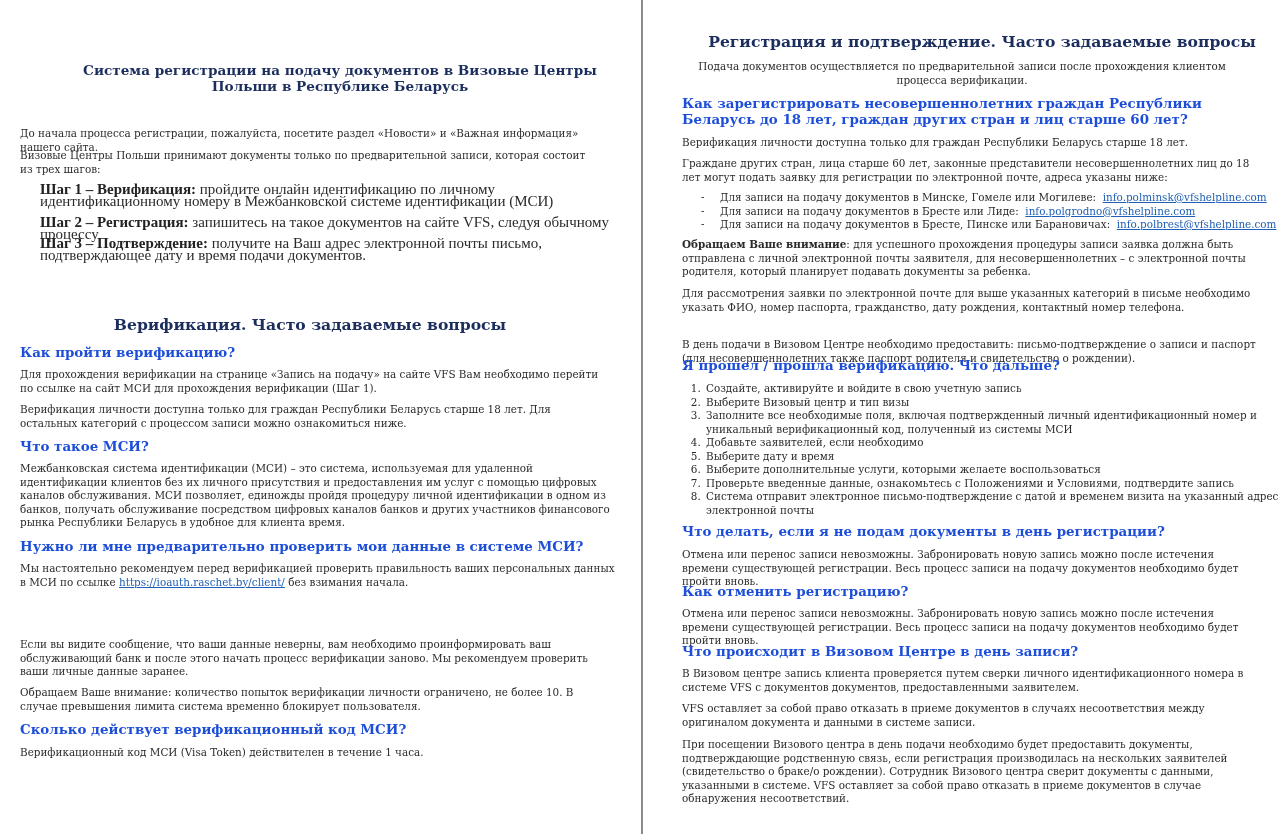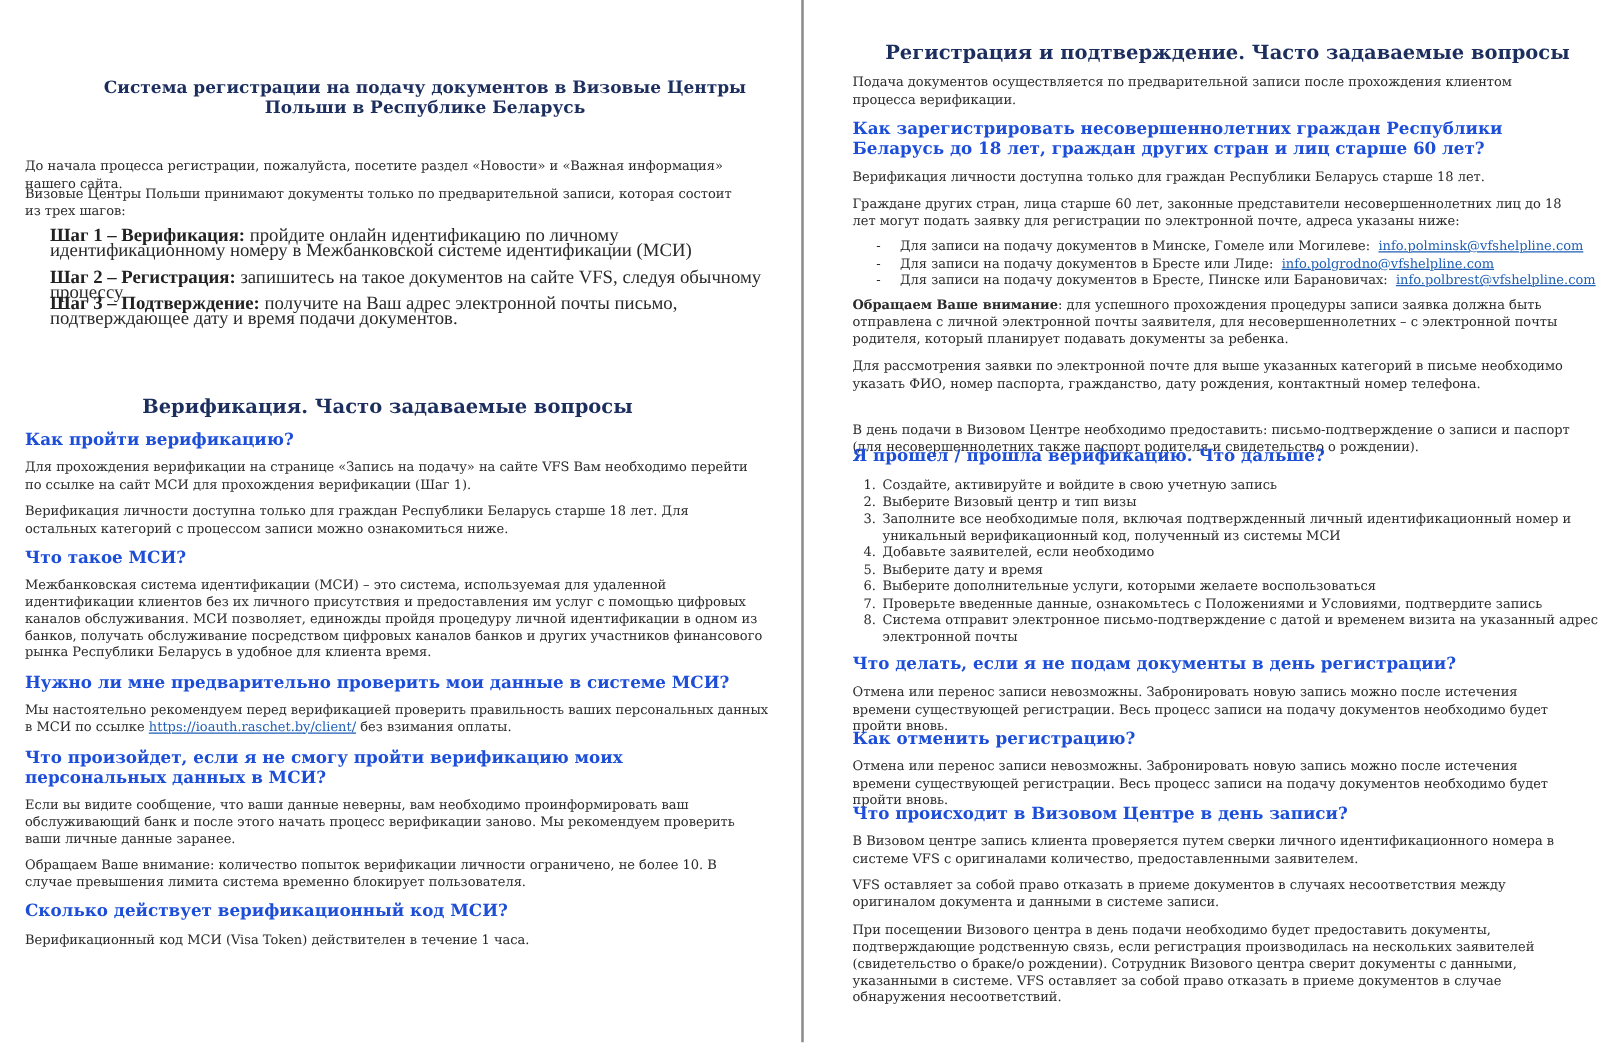--- a/index.html
+++ b/index.html
@@ -56,36 +56,35 @@
 
   <h3 class="abs" style="left:20px;top:315px;">Как пройти верификацию?</h3>
   <p class="abs" style="left:20px;width:590px;top:339px;">Для прохождения верификации на странице «Запись на подачу» на сайте VFS Вам необходимо перейти по ссылке на сайт МСИ для прохождения верификации (Шаг 1).</p>
   <p class="abs" style="left:20px;width:560px;top:374px;">Верификация личности доступна только для граждан Республики Беларусь старше 18 лет. Для остальных категорий с процессом записи можно ознакомиться ниже.</p>
 
   <h3 class="abs" style="left:20px;top:409px;">Что такое МСИ?</h3>
   <p class="abs" style="left:20px;width:590px;top:433px;">Межбанковская система идентификации (МСИ) – это система, используемая для удаленной идентификации клиентов без их личного присутствия и предоставления им услуг с помощью цифровых каналов обслуживания. МСИ позволяет, единожды пройдя процедуру личной идентификации в одном из банков, получать обслуживание посредством цифровых каналов банков и других участников финансового рынка Республики Беларусь в удобное для клиента время.</p>
 
   <h3 class="abs" style="left:20px;top:509px;">Нужно ли мне предварительно проверить мои данные в системе МСИ?</h3>
   <p class="abs" style="left:20px;width:595px;top:533px;">
-    <span>Мы настоятельно рекомендуем перед верификацией проверить правильность ваших персональных данных в МСИ по ссылке </span><a>https://ioauth.raschet.by/client/</a><span> без взимания оплаты.</span>
+    <span>Мы настоятельно рекомендуем перед верификацией проверить правильность ваших персональных данных в МСИ по ссылке </span><a>https://ioauth.raschet.by/client/</a><span> без взимания начала.</span>
   </p>
 
-  <h3 class="abs" style="left:20px;width:560px;top:569px;">Что произойдет, если я не смогу пройти верификацию моих персональных данных в МСИ?</h3>
   <p class="abs" style="left:20px;width:590px;top:609px;">Если вы видите сообщение, что ваши данные неверны, вам необходимо проинформировать ваш обслуживающий банк и после этого начать процесс верификации заново. Мы рекомендуем проверить ваши личные данные заранее.</p>
   <p class="abs" style="left:20px;width:560px;top:657px;">Обращаем Ваше внимание: количество попыток верификации личности ограничено, не более 10. В случае превышения лимита система временно блокирует пользователя.</p>
 
   <h3 class="abs" style="left:20px;top:692px;">Сколько действует верификационный код МСИ?</h3>
   <p class="abs" style="left:20px;width:590px;top:717px;">Верификационный код МСИ (Visa Token) действителен в течение 1 часа.</p>
 </div>
 
 <div class="divider"></div>
 
 <div class="page right">
   <p class="title sec-title abs" style="left:20px;width:596px;top:32px;padding-left:20px;">Регистрация и подтверждение. Часто задаваемые вопросы</p>
-  <p class="abs" style="left:38px;width:560px;top:60px;">Подача документов осуществляется по предварительной записи после прохождения клиентом процесса верификации.</p>
+  <p class="abs" style="left:38px;width:560px;top:60px;text-align:center;">Подача документов осуществляется по предварительной записи после прохождения клиентом процесса верификации.</p>
 
   <h3 class="abs" style="left:38px;width:570px;top:95px;">Как зарегистрировать несовершеннолетних граждан Республики Беларусь до 18 лет, граждан других стран и лиц старше 60 лет?</h3>
   <p class="abs" style="left:38px;width:580px;top:136px;">Верификация личности доступна только для граждан Республики Беларусь старше 18 лет.</p>
   <p class="abs" style="left:38px;width:585px;top:157px;">Граждане других стран, лица старше 60 лет, законные представители несовершеннолетних лиц до 18 лет могут подать заявку для регистрации по электронной почте, адреса указаны ниже:</p>
 
   <ul class="emails abs" style="left:38px;width:590px;top:191px;">
     <li><span class="dash">-</span><span>Для записи на подачу документов в Минске, Гомеле или Могилеве:</span>&nbsp; <a>info.polminsk@vfshelpline.com</a></li>
     <li><span class="dash">-</span><span>Для записи на подачу документов в Бресте или Лиде:</span>&nbsp; <a>info.polgrodno@vfshelpline.com</a></li>
     <li><span class="dash">-</span><span>Для записи на подачу документов в Бресте, Пинске или Барановичах:</span>&nbsp; <a>info.polbrest@vfshelpline.com</a></li>
   </ul>
@@ -109,16 +108,16 @@
     <li>Система отправит электронное письмо-подтверждение с датой и временем визита на указанный адрес электронной почты</li>
   </ol>
 
   <h3 class="abs" style="left:38px;top:523px;">Что делать, если я не подам документы в день регистрации?</h3>
   <p class="abs" style="left:38px;width:560px;top:548px;">Отмена или перенос записи невозможны. Забронировать новую запись можно после истечения времени существующей регистрации. Весь процесс записи на подачу документов необходимо будет пройти вновь.</p>
 
   <h3 class="abs" style="left:38px;top:583px;">Как отменить регистрацию?</h3>
   <p class="abs" style="left:38px;width:560px;top:607px;">Отмена или перенос записи невозможны. Забронировать новую запись можно после истечения времени существующей регистрации. Весь процесс записи на подачу документов необходимо будет пройти вновь.</p>
 
   <h3 class="abs" style="left:38px;top:643px;">Что происходит в Визовом Центре в день записи?</h3>
-  <p class="abs" style="left:38px;width:585px;top:667px;">В Визовом центре запись клиента проверяется путем сверки личного идентификационного номера в системе VFS с оригиналами количество, предоставленными заявителем.</p>
+  <p class="abs" style="left:38px;width:585px;top:667px;">В Визовом центре запись клиента проверяется путем сверки личного идентификационного номера в системе VFS с документов документов, предоставленными заявителем.</p>
   <p class="abs" style="left:38px;width:560px;top:702px;">VFS оставляет за собой право отказать в приеме документов в случаях несоответствия между оригиналом документа и данными в системе записи.</p>
   <p class="abs" style="left:38px;width:585px;top:738px;">При посещении Визового центра в день подачи необходимо будет предоставить документы, подтверждающие родственную связь, если регистрация производилась на нескольких заявителей (свидетельство о браке/о рождении). Сотрудник Визового центра сверит документы с данными, указанными в системе. VFS оставляет за собой право отказать в приеме документов в случае обнаружения несоответствий.</p>
 </div>
 
 </body></html>

